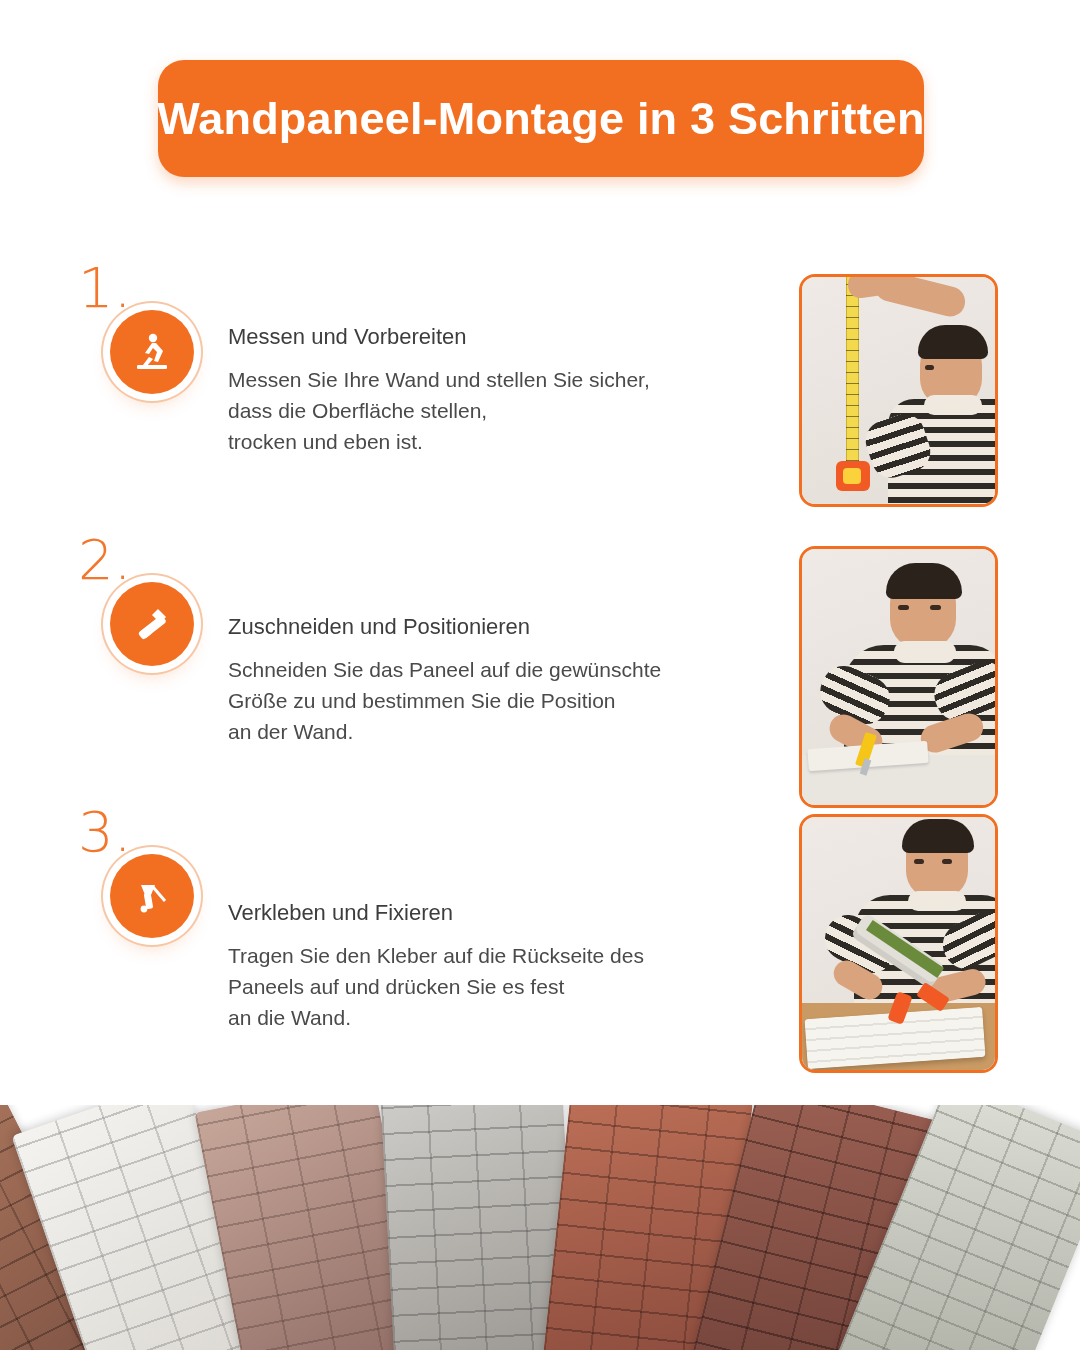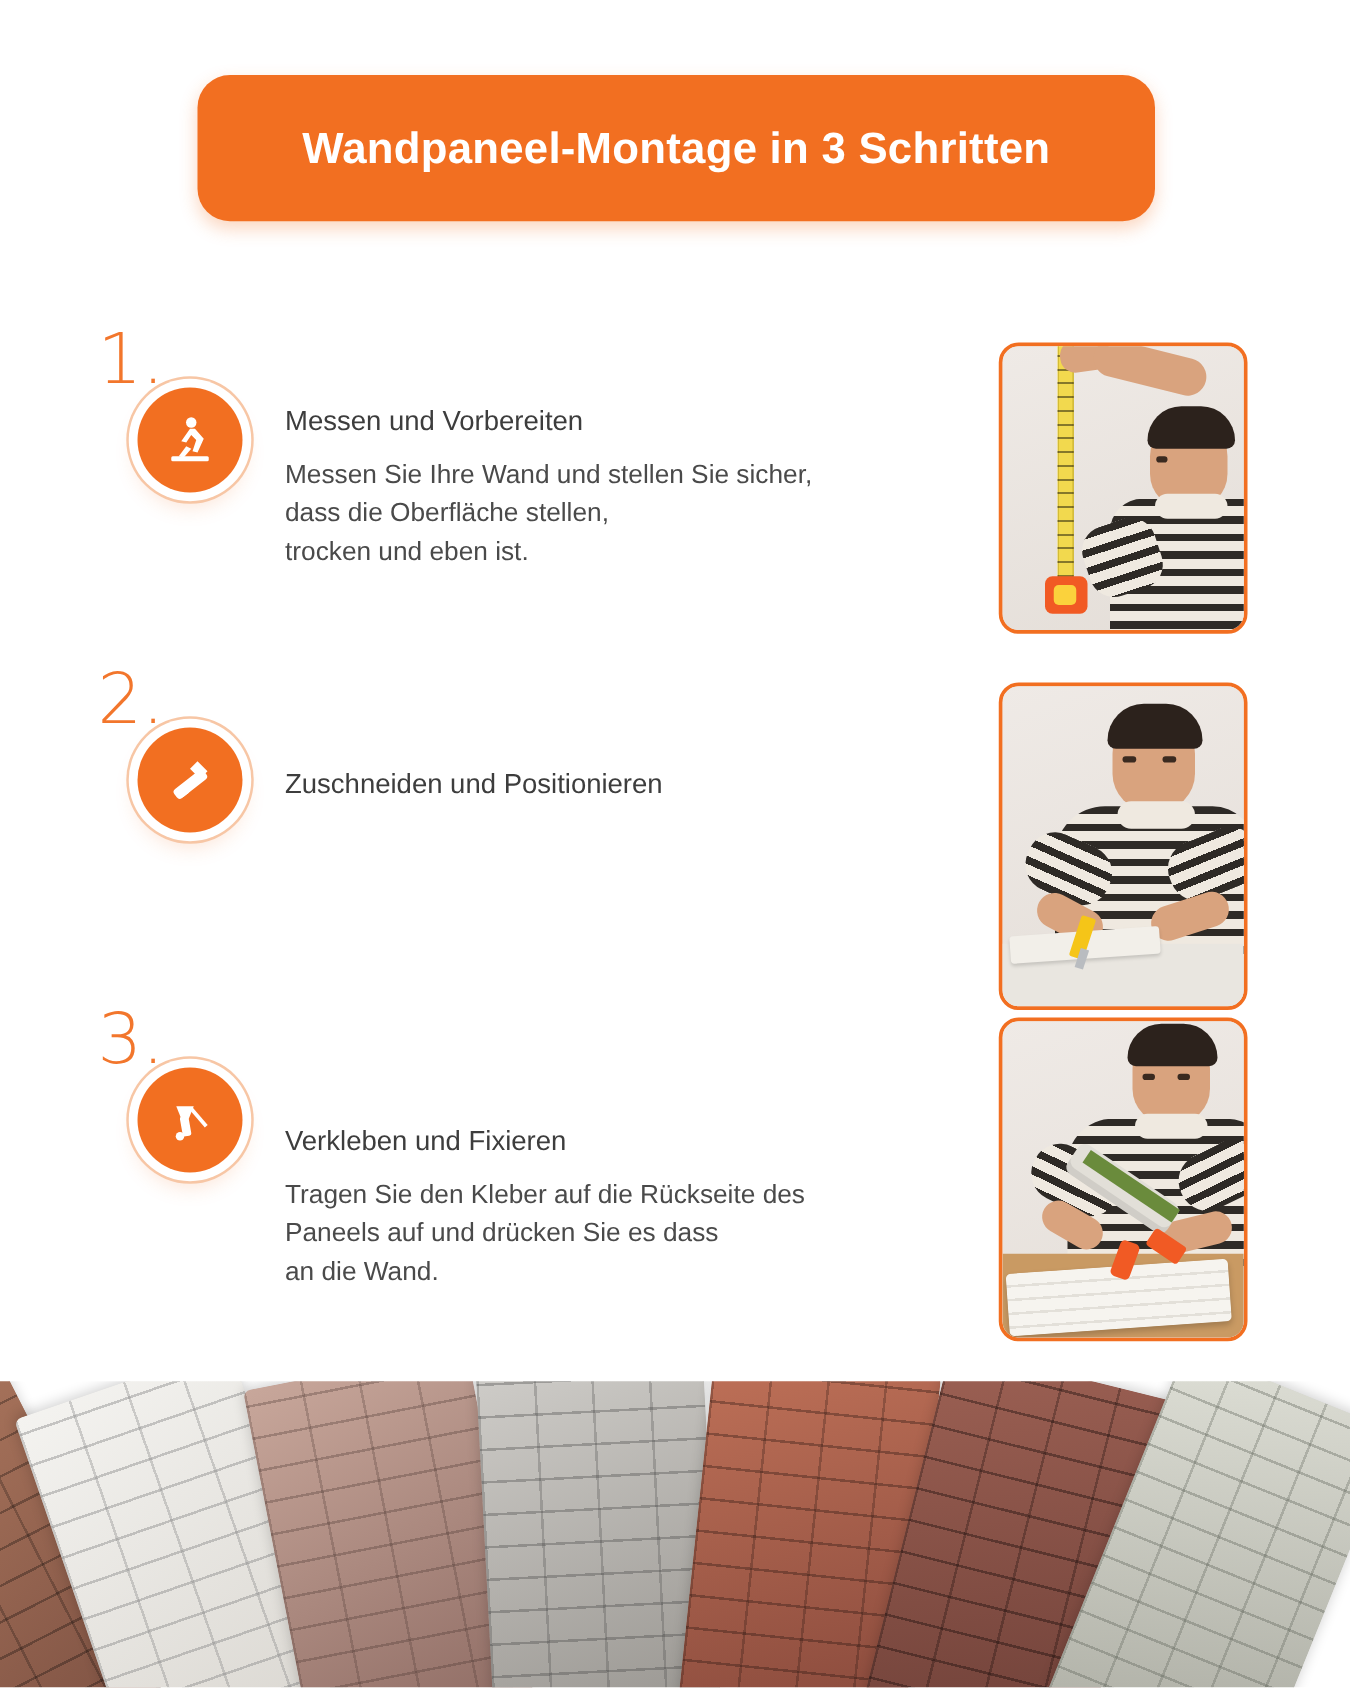--- a/index.html
+++ b/index.html
@@ -29,21 +29,21 @@
     inset: 0;
     background: #f26f21;
     border-radius: 26px;
     box-shadow: 0 6px 14px rgba(242,111,33,0.28);
     display: flex;
     align-items: center;
     justify-content: center;
   }
   .banner-title {
     color: #ffffff;
-    font-size: 35px;
+    font-size: 45px;
     font-weight: bold;
     letter-spacing: 0.2px;
     text-align: center;
     white-space: nowrap;
   }
 
   
   .steps {
     position: absolute;
     top: 252px;
@@ -273,20 +273,23 @@
         <svg width="42" height="42" viewBox="0 0 42 42" aria-hidden="true">
           <rect x="6" y="20" width="30" height="9" rx="3" fill="#ffffff" transform="rotate(-38 21 24)"></rect>
           <path d="M27 6 L35 14 L29 20 L21 12 Z" fill="#ffffff"></path>
           <rect x="11" y="27" width="9" height="7" rx="2" fill="#ffffff" transform="rotate(-38 15 30)"></rect>
         </svg>
       </span>
     </div>
 
     <div class="step-text" style="top:74px;">
       <div class="step-heading">Zuschneiden und Positionieren</div>
+      <div class="step-body">Schneiden Sie das Paneel auf die gewünschte
+Größe zu und bestimmen Sie die Position
+an der Wand.</div>
     </div>
 
     <div class="photo p2">
       <div class="ph-inner">
         <div class="wall"></div>
 
         <div class="skin" style="position:absolute; left:88px; top:24px; width:66px; height:76px; border-radius:30px;"></div>
         <div class="hair" style="position:absolute; left:84px; top:14px; width:76px; height:36px; border-radius:34px 34px 8px 8px;"></div>
         <div style="position:absolute; left:96px; top:56px; width:11px; height:5px; border-radius:3px; background:#3a2a20;"></div>
         <div style="position:absolute; left:128px; top:56px; width:11px; height:5px; border-radius:3px; background:#3a2a20;"></div>
@@ -320,21 +323,21 @@
           <rect x="14" y="18" width="7" height="16" rx="2" fill="#ffffff" transform="rotate(-10 17 26)"></rect>
           <path d="M22 12 L34 26" stroke="#ffffff" stroke-width="3" fill="none"></path>
           <circle cx="13" cy="34" r="3.4" fill="#ffffff"></circle>
         </svg>
       </span>
     </div>
 
     <div class="step-text" style="top:88px;">
       <div class="step-heading">Verkleben und Fixieren</div>
       <div class="step-body">Tragen Sie den Kleber auf die Rückseite des
-Paneels auf und drücken Sie es dass
+Paneels auf und drücken Sie es fest
 an die Wand.</div>
     </div>
 
     <div class="photo p3">
       <div class="ph-inner">
         <div class="wall"></div>
 
         <div class="skin" style="position:absolute; left:104px; top:10px; width:62px; height:72px; border-radius:28px;"></div>
         <div class="hair" style="position:absolute; left:100px; top:2px; width:72px; height:34px; border-radius:32px 32px 8px 8px;"></div>
         <div style="position:absolute; left:112px; top:42px; width:10px; height:5px; border-radius:3px; background:#3a2a20;"></div>

